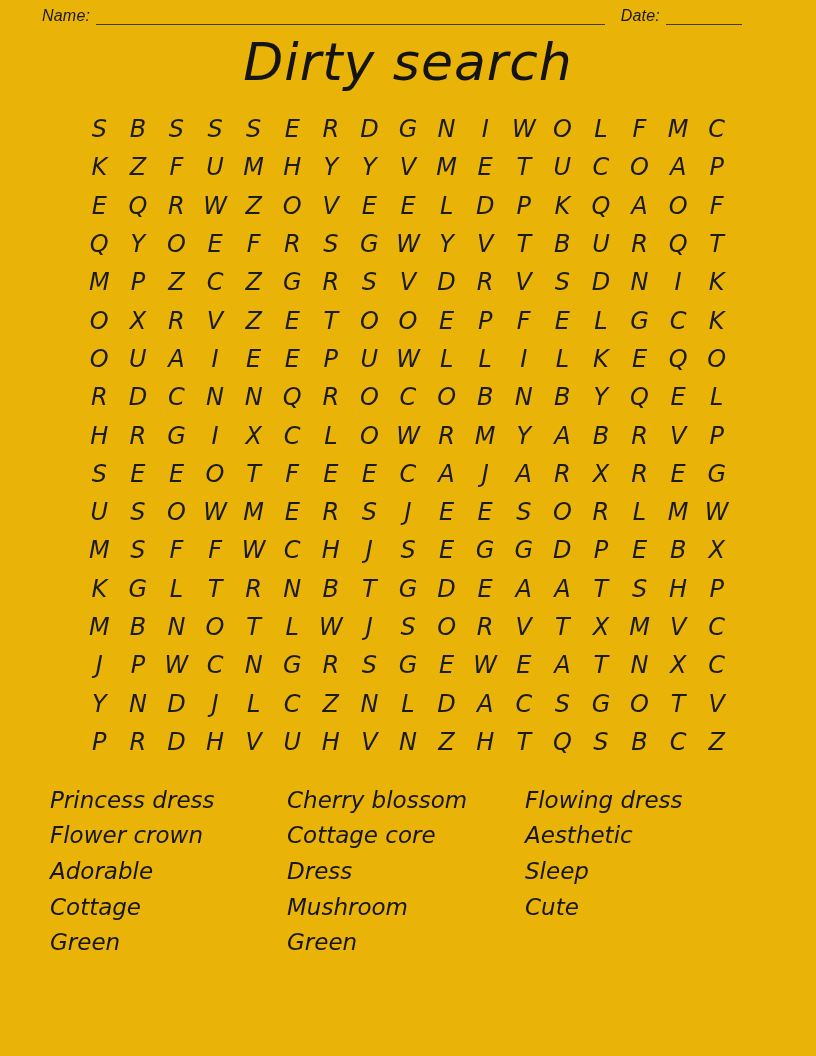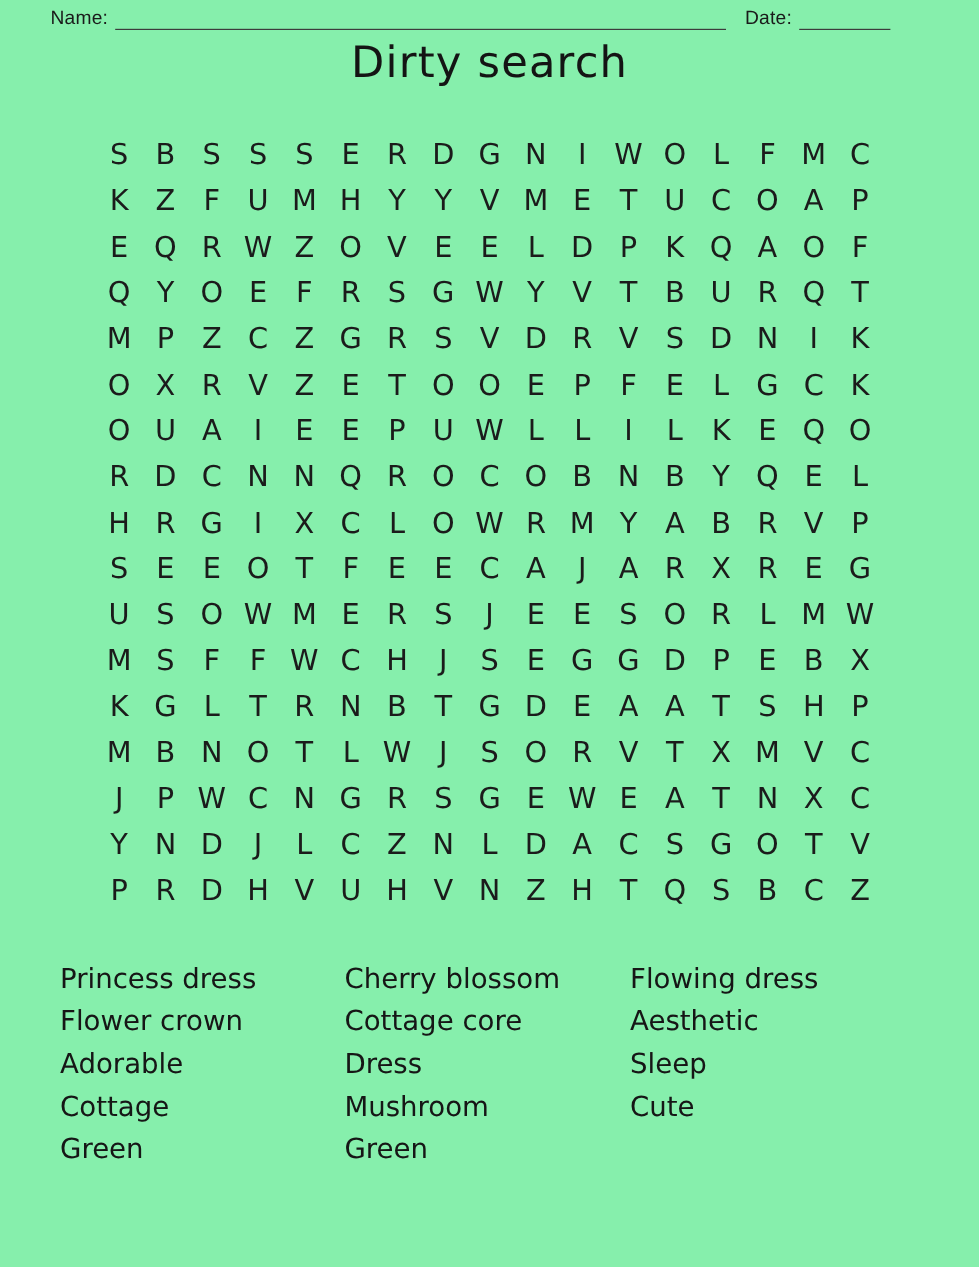--- a/index.html
+++ b/index.html
@@ -8,21 +8,22 @@
     height: 1056px;
     background: #ffffff;
     font-family: "Liberation Sans", sans-serif;
     color: #000000;
     overflow: hidden;
   }
   .page {
     position: relative;
     width: 816px;
     height: 1056px;
-    background: #86efac;
+    background: #eab308;
+    font-style: italic;
   }
 
   
   .header {
     position: absolute;
     top: 5px;
     left: 42px;
     right: 74px;
     display: flex;
     align-items: flex-end;
@@ -50,21 +51,21 @@
   }
 
   
   .title {
     position: absolute;
     top: 32px;
     left: 0;
     width: 100%;
     text-align: center;
     font-family: "DejaVu Sans", sans-serif;
-    font-size: 36px;
+    font-size: 52px;
     font-weight: normal;
     color: #141414;
     letter-spacing: 1px;
   }
 
   
   .grid {
     position: absolute;
     top: 110px;
     left: 80px;
@@ -86,21 +87,21 @@
   
   .words {
     position: absolute;
     top: 782px;
     left: 50px;
     width: 716px;
     display: flex;
     font-family: "DejaVu Sans", sans-serif;
     color: #161616;
   }
-  .word-col { display: block; margin-top: 16px; }
+  .word-col { display: block; }
   .word-col-1 { width: 237px; }
   .word-col-2 { width: 238px; }
   .word-col-3 { width: 241px; }
   .word {
     font-size: 23px;
     height: 35.6px;
     display: flex;
     align-items: center;
     white-space: nowrap;
   }

